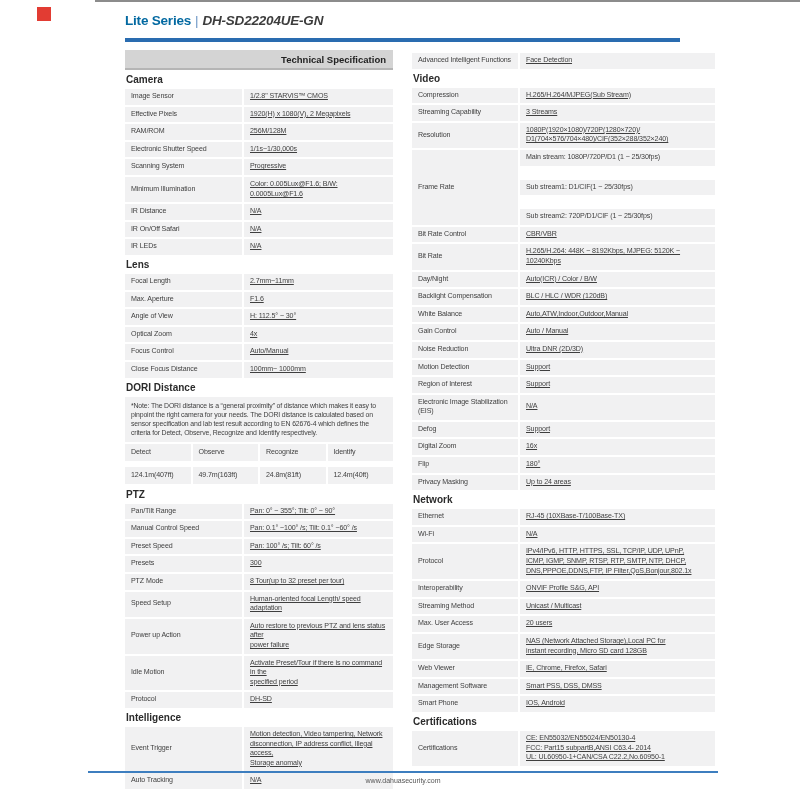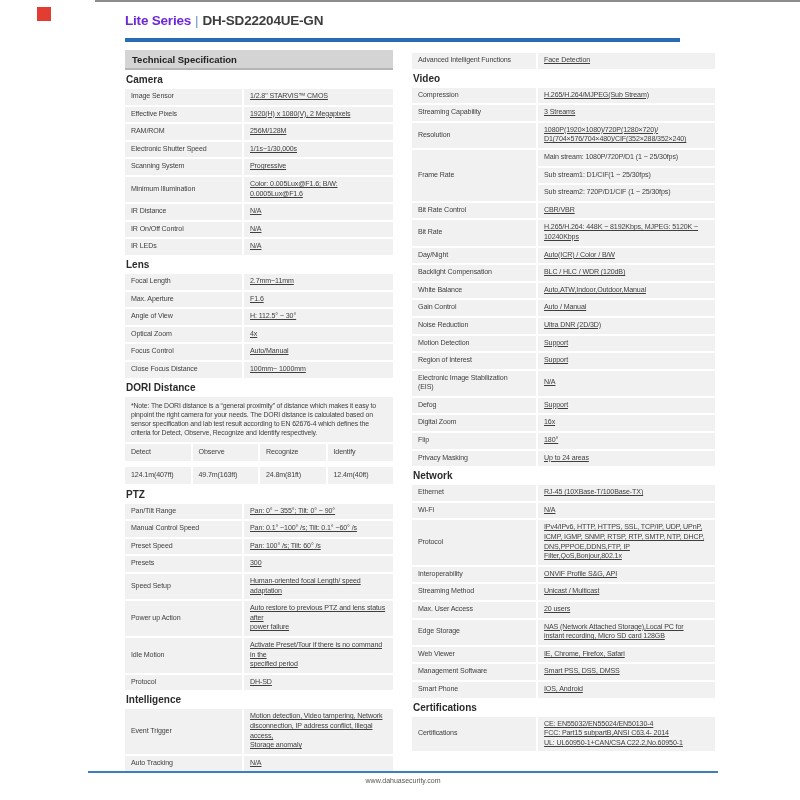--- a/index.html
+++ b/index.html
@@ -1,38 +1,38 @@
 <!DOCTYPE html>
 <html><head>
 <meta charset="utf-8">
 <style>
   html,body{margin:0;padding:0;background:#fff;}
   .page{position:relative;width:800px;height:800px;background:#ffffff;
         font-family:"Liberation Sans",sans-serif;overflow:hidden;}
   .top-line{position:absolute;top:0;left:95px;width:705px;height:2px;background:#8c8c8c;}
   .red-marker{position:absolute;left:37px;top:7px;width:14px;height:14px;background:#e23c33;}
   .header{position:absolute;left:125px;top:13px;font-size:13.5px;font-weight:600;letter-spacing:-0.2px;}
-  .series{color:#6d28d9;}
+  .series{color:#0369a1;}
   .sep{color:#6b94c4;margin:0 4px;font-weight:400;}
-  .model{color:#3d3d3d;}
+  .model{color:#3d3d3d;font-style:italic;}
   .title-bar{position:absolute;left:125px;top:38px;width:555px;height:4px;background:#2a6cb0;}
   .col{position:absolute;font-size:7.1px;color:#3f3f3f;}
   .col-left{left:125px;top:50px;width:268px;}
   .col-right{left:412px;top:53px;width:303px;}
   .ts-header{background:#d4d4d4;border-bottom:2px solid #b5b5b5;padding:3.5px 7px;
-             font-size:9.5px;line-height:11px;font-weight:bold;color:#222;margin-bottom:1px;}
+             font-size:9.5px;line-height:11px;font-weight:bold;color:#222;margin-bottom:1px;text-align:right;}
   .section-label{font-size:10px;line-height:10px;font-weight:bold;color:#2b2b2b;margin:5px 1px 4px 1px;}
   .spec-row{display:flex;gap:2px;margin-bottom:2px;align-items:stretch;}
   .cell{background:#f1f1f2;box-sizing:border-box;padding:3px 6px;line-height:9.6px;
         letter-spacing:-0.12px;display:flex;align-items:center;}
   .cell span{white-space:pre-line;}
   .cell-label{width:117px;flex:none;padding-right:3px;}
-  .col-right .cell-label{width:124px;}
+  .col-right .cell-label{width:106px;}
   .cell-value{flex:1;text-decoration:underline;}
-  .cell-stack{flex:1;display:flex;flex-direction:column;gap:2px;border-radius:6px;}
+  .cell-stack{flex:1;display:flex;flex-direction:column;gap:14px;border-radius:6px;}
   .cell-stack .cell{flex:1;}
   .note{background:#f1f1f2;box-sizing:border-box;padding:4px 6px;font-size:6.9px;line-height:9.3px;
         letter-spacing:-0.15px;margin-bottom:2px;white-space:pre-line;color:#3f3f3f;}
   .dori-row{display:flex;gap:2px;margin-bottom:6px;}
   .dori-cell{flex:1;background:#f1f1f2;box-sizing:border-box;padding:4.5px 6px;letter-spacing:-0.12px;}
   .footer-line{position:absolute;left:88px;top:771px;width:630px;height:2px;background:#3d7ebf;}
   .footer-text{position:absolute;left:88px;top:777px;width:630px;text-align:center;
                font-size:7px;color:#555;}
 </style>
 </head>
@@ -100,21 +100,21 @@
       <div class="spec-row">
         <div class="cell cell-label">
           <span>IR Distance</span>
         </div>
         <div class="cell cell-value">
           <span>N/A</span>
         </div>
       </div>
       <div class="spec-row">
         <div class="cell cell-label">
-          <span>IR On/Off Control</span>
+          <span>IR On/Off Safari</span>
         </div>
         <div class="cell cell-value">
           <span>N/A</span>
         </div>
       </div>
       <div class="spec-row">
         <div class="cell cell-label">
           <span>IR LEDs</span>
         </div>
         <div class="cell cell-value">
@@ -208,20 +208,28 @@
         <div class="cell cell-value">
           <span>Pan: 100° /s; Tilt: 60° /s</span>
         </div>
       </div>
       <div class="spec-row">
         <div class="cell cell-label">
           <span>Presets</span>
         </div>
         <div class="cell cell-value">
           <span>300</span>
+        </div>
+      </div>
+      <div class="spec-row">
+        <div class="cell cell-label">
+          <span>PTZ Mode</span>
+        </div>
+        <div class="cell cell-value">
+          <span>8 Tour(up to 32 preset per tour)</span>
         </div>
       </div>
       <div class="spec-row">
         <div class="cell cell-label">
           <span>Speed Setup</span>
         </div>
         <div class="cell cell-value">
           <span>Human-oriented focal Length/ speed adaptation</span>
         </div>
       </div>

